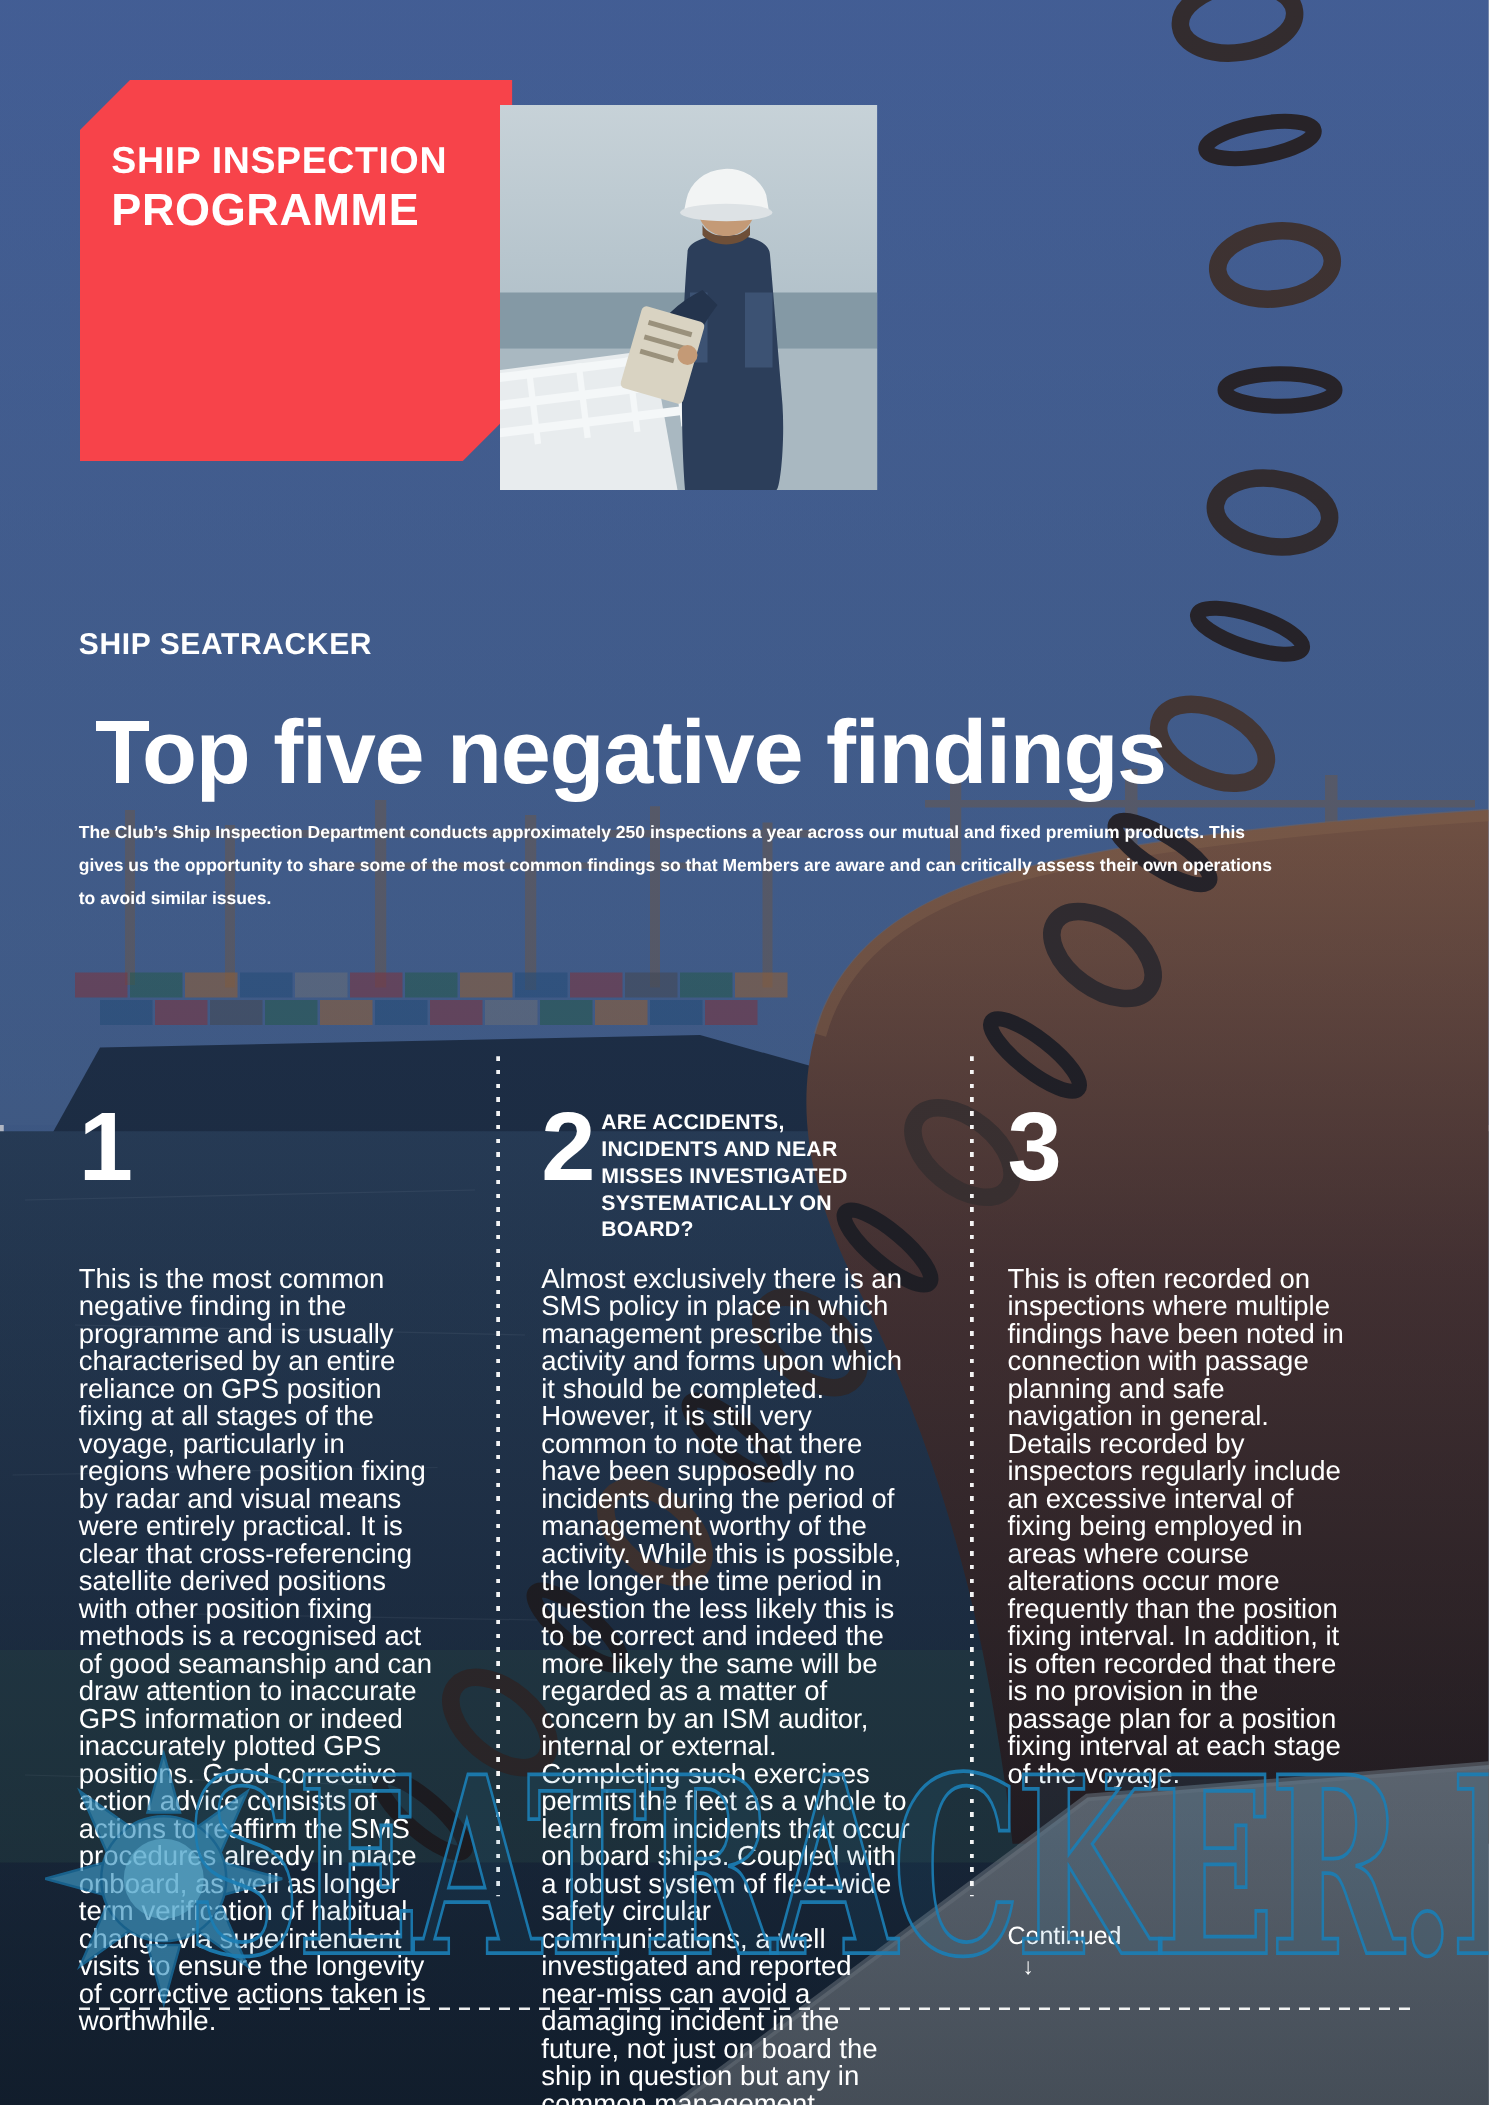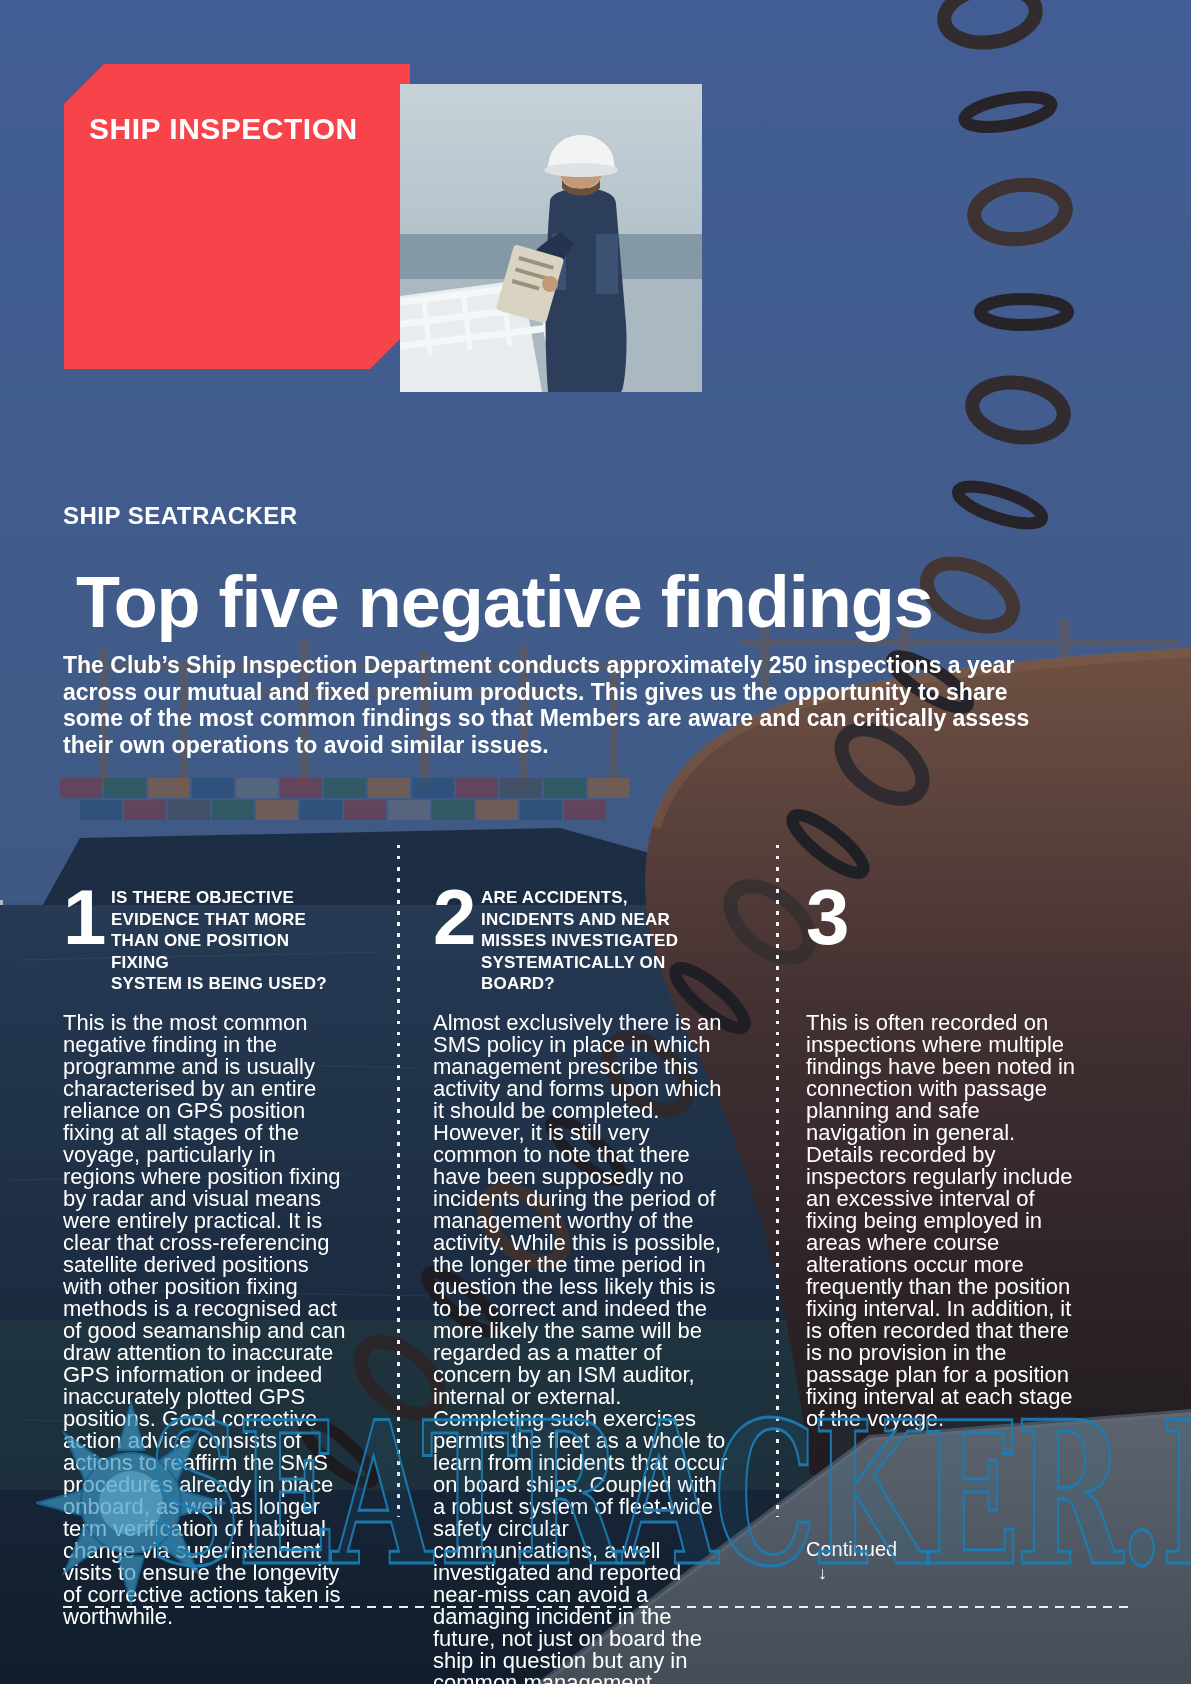--- a/index.html
+++ b/index.html
@@ -18,21 +18,21 @@
     padding:0;box-sizing:border-box;}
   .badge-inner{position:absolute;left:25px;top:48px;line-height:1.15;}
   .badge-line1{font-size:30px;font-weight:600;letter-spacing:.5px;}
   .badge-line2{font-size:36px;font-weight:800;letter-spacing:.5px;}
   
   .photo{position:absolute;left:400px;top:84px;width:302px;height:308px;overflow:hidden;}
   .photo svg{display:block;}
   
   .kicker{position:absolute;left:63px;top:502px;font-size:24px;font-weight:700;letter-spacing:.5px;}
   .title{position:absolute;left:60px;top:542px;margin:16px;font-size:72px;font-weight:700;letter-spacing:-1px;line-height:88px;}
-  .intro{position:absolute;left:63px;top:652px;width:968px;margin:0;font-size:23px;font-weight:700;line-height:26.5px;}
+  .intro{position:absolute;left:63px;top:652px;width:968px;margin:0;font-size:14px;font-weight:700;line-height:26.5px;}
   
   .divider{position:absolute;top:845px;height:672px;width:3px;
     background:repeating-linear-gradient(180deg,rgba(255,255,255,.95) 0 3.5px,rgba(255,255,255,0) 3.5px 11px);}
   .d1{left:397px;}
   .d2{left:776px;}
   .col{position:absolute;top:882px;}
   .col1{left:63px;width:287px;}
   .col2{left:433px;width:295px;}
   .col3{left:806px;width:272px;}
   .col-head{display:flex;align-items:flex-start;height:108px;}
@@ -164,20 +164,21 @@
       <ellipse cx="400" cy="1378" rx="27" ry="46" stroke="#3a2a1e" stroke-width="14" transform="rotate(130 400 1378)"></ellipse>
       <ellipse cx="338" cy="1452" rx="13" ry="44" stroke="#241a12" stroke-width="12" transform="rotate(131 338 1452)"></ellipse>
     </g>
   </svg>
 
   <div class="overlay"></div>
 
   <div class="badge">
     <div class="badge-inner">
       <div class="badge-line1">SHIP INSPECTION</div>
+      <div class="badge-line2">PROGRAMME</div>
     </div>
   </div>
 
   <div class="photo">
     <svg width="302" height="308" viewBox="0 0 302 308">
       <defs>
         <linearGradient id="phSky" x1="0" y1="0" x2="0" y2="1">
           <stop offset="0" stop-color="#c7d2d8"></stop>
             <stop offset="1" stop-color="#9fb2bd"></stop>
         </linearGradient>
@@ -218,26 +219,20 @@
   <div class="kicker">SHIP SEATRACKER</div>
   <h1 class="title">Top five negative findings</h1>
   <p class="intro">The Club’s Ship Inspection Department conducts approximately 250 inspections a year across our mutual and fixed premium products. This gives us the opportunity to share some of the most common findings so that Members are aware and can critically assess their own operations to avoid similar issues.</p>
 
   <div class="divider d1"></div>
   <div class="divider d2"></div>
 
   <div class="col col1">
     <div class="col-head">
       <div class="num">1</div>
-      <div class="col-heading">
-        <span>IS THERE OBJECTIVE</span>
-        <span>EVIDENCE THAT MORE</span>
-        <span>THAN ONE POSITION FIXING</span>
-        <span>SYSTEM IS BEING USED?</span>
-      </div>
     </div>
     <div class="col-body">This is the most common negative finding in the programme and is usually characterised by an entire reliance on GPS position fixing at all stages of the voyage, particularly in regions where position fixing by radar and visual means were entirely practical. It is clear that cross-referencing satellite derived positions with other position fixing methods is a recognised act of good seamanship and can draw attention to inaccurate GPS information or indeed inaccurately plotted GPS positions. Good corrective action advice consists of actions to reaffirm the SMS procedures already in place onboard, as well as longer term verification of habitual change via superintendent visits to ensure the longevity of corrective actions taken is worthwhile.</div>
   </div>
 
   <div class="col col2">
     <div class="col-head">
       <div class="num">2</div>
       <div class="col-heading">
         <span>ARE ACCIDENTS,</span>
         <span>INCIDENTS AND NEAR</span>

